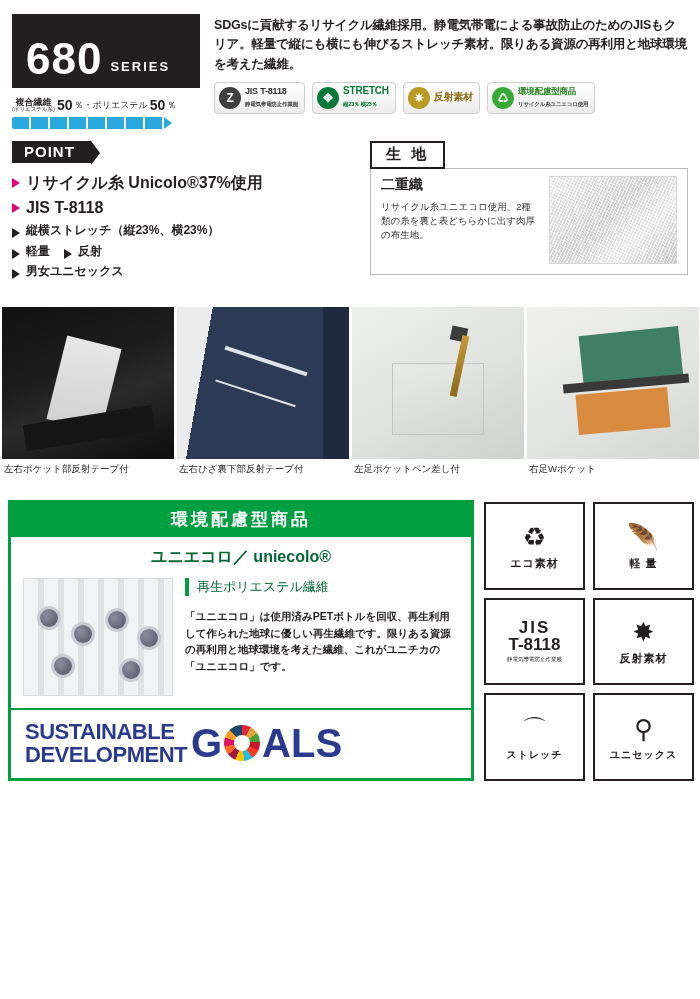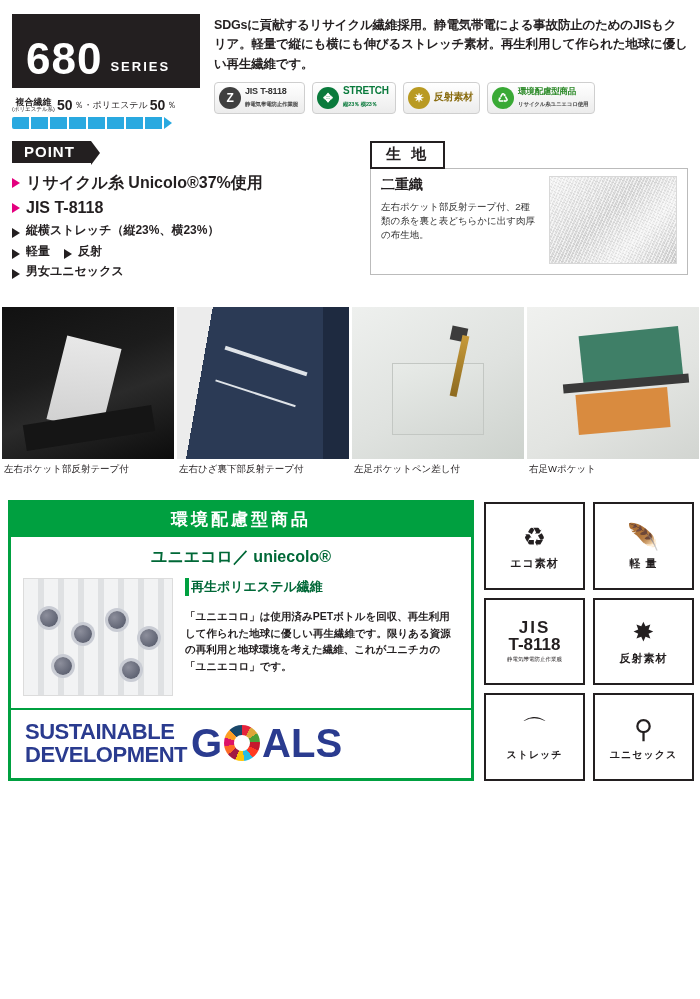--- a/index.html
+++ b/index.html
@@ -302,23 +302,23 @@
     position:relative; overflow:hidden;
     border:1px solid #dcdcdc;
   }
   .eco-photo .spool{
     position:absolute; width:18px; height:18px; border-radius:50%;
     background:radial-gradient(circle at 35% 35%,#8d8f9c,#4d5263);
     box-shadow:0 0 0 3px #c9ccd4;
   }
   .eco-txt { flex:1; }
   .eco-sub {
-    font-size:13px; font-weight:bold; color:#006837;
+    font-size:13px; font-weight:normal; color:#006837;
     border-left:4px solid #00a040;
-    padding-left:2px; margin-bottom:7px;
+    padding-left:8px; margin-bottom:7px;
   }
   .eco-p { font-size:10.5px; line-height:1.6; font-weight:bold;margin-top:12px; }
   .sdg {
     border-top:2px solid #00a040;
     padding:10px 10px 12px 14px;
     display:flex; align-items:center; gap:4px;
   }
   .sdg-left {
     font-size:22px; font-weight:bold; line-height:1.05;
     color:#2a3b8f; letter-spacing:-0.5px;
@@ -385,21 +385,21 @@
       <span class="bar-seg"></span>
       <span class="bar-seg"></span>
       <span class="bar-seg"></span>
       <span class="bar-seg"></span>
       <span class="bar-seg"></span>
       <span class="bar-tip"></span>
     </div>
   </div>
 
   <div class="head-text">
-    <div>SDGsに貢献するリサイクル繊維採用。静電気帯電による事故防止のためのJISもクリア。軽量で縦にも横にも伸びるストレッチ素材。再生利用して作られた地球に優しい再生繊維です。</div>
+    <div>SDGsに貢献するリサイクル繊維採用。静電気帯電による事故防止のためのJISもクリア。軽量で縦にも横にも伸びるストレッチ素材。限りある資源の再利用と地球環境を考えた繊維。</div>
     <div class="badge-row">
       <div class="badge b1">
         <span class="circ">Z</span>
         <span>
           <span class="badge-main">JIS T-8118</span><br>
           <span class="badge-sub">静電気帯電防止作業服</span>
         </span>
       </div>
       <div class="badge b2">
         <span class="circ">✥</span>
@@ -457,21 +457,21 @@
       </div>
     </div>
   </div>
 
   <div class="fabric-col">
     <div class="fab-title">生 地</div>
     <div class="fab-box">
       <div class="fab-inner">
         <div class="fab-txt">
           <div class="fab-h">二重織</div>
-          <div class="fab-p">左右ポケット部反射テープ付、2種類の糸を裏と表どちらかに出す肉厚の布生地。</div>
+          <div class="fab-p">リサイクル糸ユニエコロ使用、2種類の糸を裏と表どちらかに出す肉厚の布生地。</div>
         </div>
         <div class="fab-img"></div>
       </div>
     </div>
   </div>
 </div>
 
 <div class="photos">
   <div class="ph-cell">
     <div class="ph-img img1"></div>

